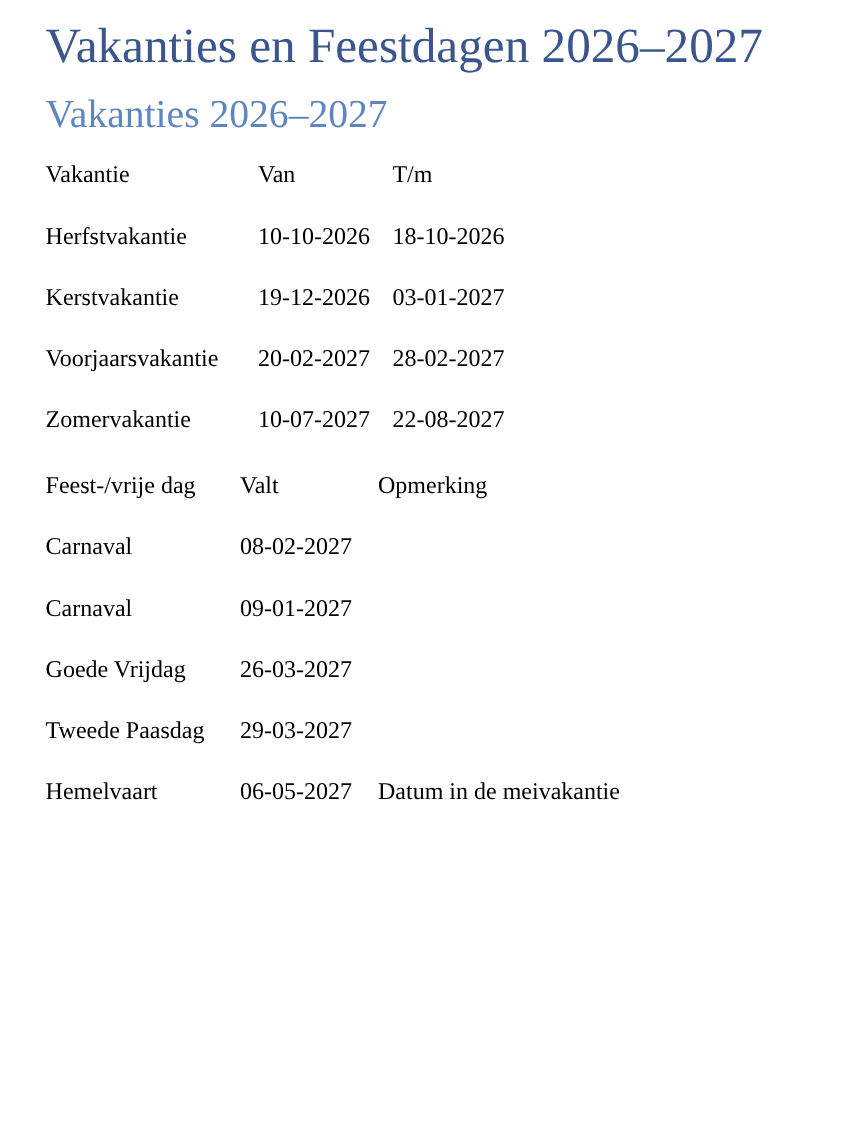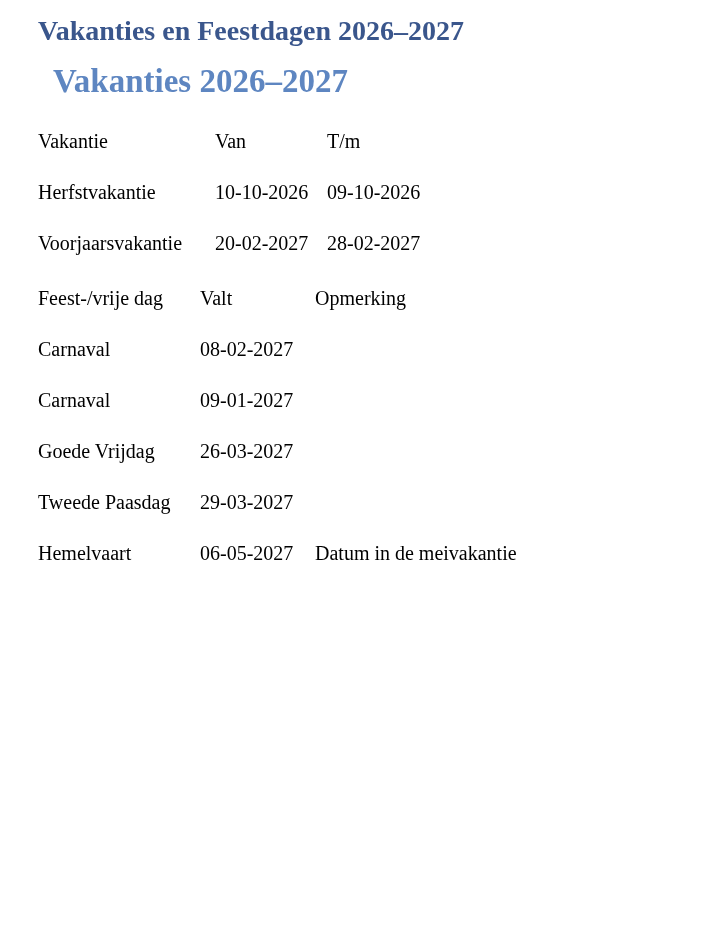--- a/index.html
+++ b/index.html
@@ -13,32 +13,32 @@
   body {
     width: 708px;
     min-height: 934px;
     background: var(--bg-color);
     font-family: "Liberation Serif", "DejaVu Serif", serif;
     color: var(--text-color);
     padding: 14px 30px 0 38px;
     overflow: hidden;
   }
   h1 {
-    font-size: 28px;
+    font-size: 41px;
     line-height: 1.2;
-    font-weight: bold;
+    font-weight: normal;
     color: var(--title-color);
     margin: 0 0 10px 0;
   }
   h2 {
     font-size: 33px;
     line-height: 1.2;
-    font-weight: bold;
+    font-weight: normal;
     color: var(--heading-color);
-    margin: 15px;
+    margin: 0;
   }
   .section-vakanties h2 { margin-top: 14px; }
   .section-feestdagen h2 { margin-top: 22px; }
   table {
     border-collapse: collapse;
     border-spacing: 0;
     table-layout: fixed;
     margin-top: 4px;
     width: 640px;
   }
@@ -76,26 +76,36 @@
         <tr>
           <th>Vakantie</th>
           <th>Van</th>
           <th>T/m</th>
         </tr>
       </thead>
       <tbody>
         <tr>
           <td>Herfstvakantie</td>
           <td>10-10-2026</td>
-          <td>09-10-2026</td>
+          <td>18-10-2026</td>
+        </tr>
+        <tr>
+          <td>Kerstvakantie</td>
+          <td>19-12-2026</td>
+          <td>03-01-2027</td>
         </tr>
         <tr>
           <td>Voorjaarsvakantie</td>
           <td>20-02-2027</td>
           <td>28-02-2027</td>
+        </tr>
+        <tr>
+          <td>Zomervakantie</td>
+          <td>10-07-2027</td>
+          <td>22-08-2027</td>
         </tr>
       </tbody>
     </table>
   </section>
 
   <section class="section-feestdagen">
     <table>
       <colgroup>
           <col class="t2-col1">
           <col class="t2-col2">

